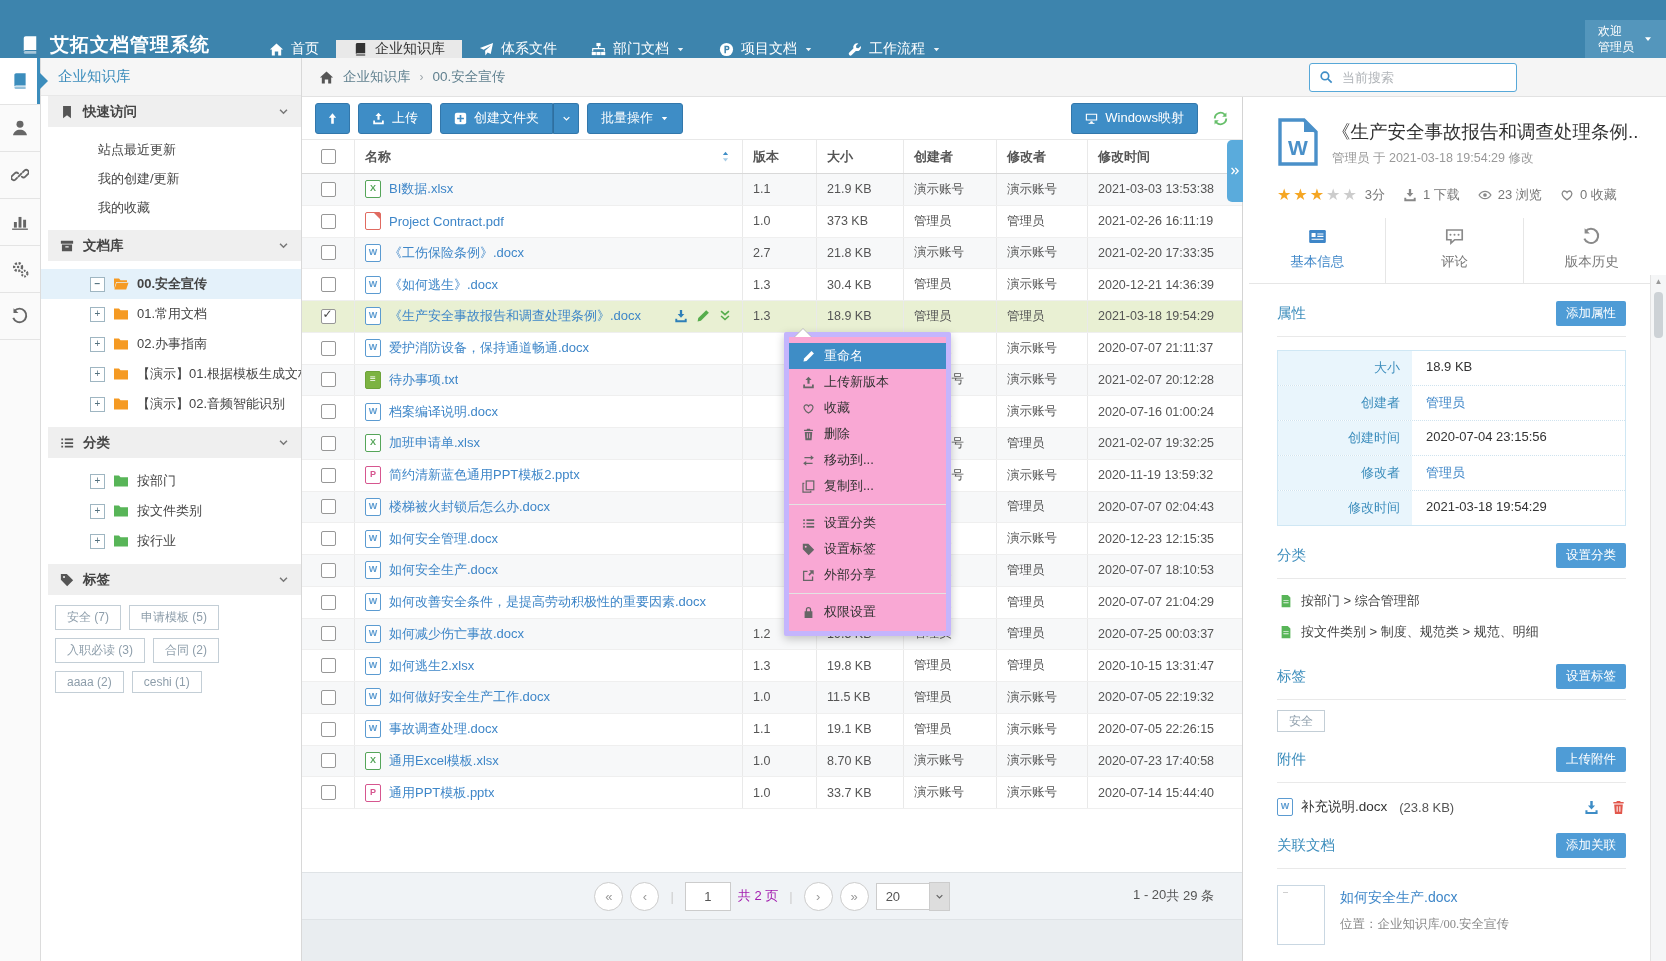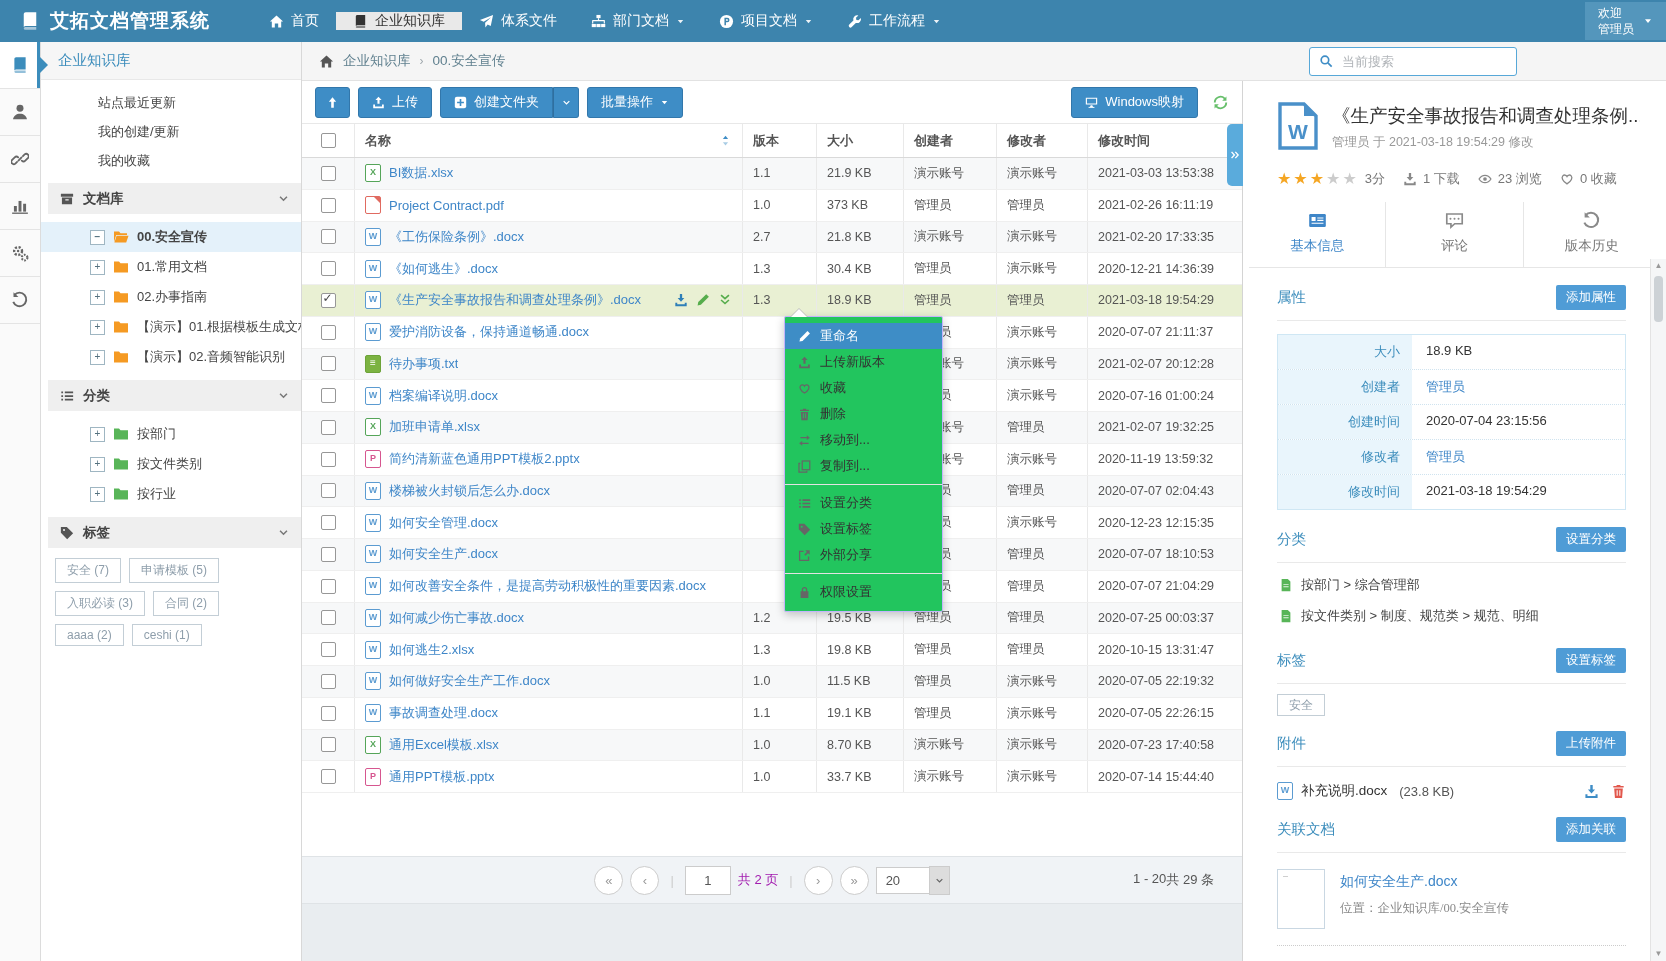--- a/index.html
+++ b/index.html
@@ -2,21 +2,21 @@
 <html><head>
 <meta charset="utf-8">
 <title>艾拓文档管理系统</title>
 <style>
   html,body{margin:0;padding:0}
   body{width:1666px;height:961px;overflow:hidden;background:#e9edf0;
        font-family:"Liberation Sans","DejaVu Sans",sans-serif;font-size:13px;color:#444}
   .ic{display:inline-flex}
   .ic svg{width:100%;height:100%;display:block}
   
-  .topbar{height:42px;background:#3d84ad;display:flex;align-items:center;color:#fff}
+  .topbar{height:58px;background:#3d84ad;display:flex;align-items:flex-end;color:#fff}
   .logo{display:flex;align-items:center;gap:10px;padding:0 20px;width:212px;flex:none}
   .logo .ic{width:20px;height:20px}
   .logo .t{font-size:19px;font-weight:bold;letter-spacing:1px;white-space:nowrap}
   .tab{display:flex;align-items:center;gap:7px;padding:0 17px;font-size:14px;cursor:pointer;white-space:nowrap}
   .tab .ic{width:15px;height:15px}
   .tab .caret{width:9px;height:9px;opacity:.9}
   .tab.active{background:#e9e9e9;color:#333}
   .user{margin-left:auto;background:#5496bc;padding:3px 13px;display:flex;align-items:center;gap:9px;font-size:12px;line-height:1.35;cursor:pointer}
   .user .caret{width:10px;height:10px}
   
@@ -93,21 +93,21 @@
   .fi-pdf{border:1px solid #e06a60;color:#e06a60;position:relative}
   .fi-pdf::after{content:"";position:absolute;right:0;top:0;border:3.5px solid transparent;border-top:3.5px solid #e06a60;border-right:3.5px solid #e06a60}
   .fi-txt{background:#7cb342;border:1px solid #6da339;color:#fff;font-size:10px}
   .fname{margin-left:8px;color:#3e86c8;font-size:13px;white-space:nowrap;overflow:hidden;text-overflow:ellipsis;cursor:pointer}
   .racts{margin-left:auto;display:flex;gap:8px;align-items:center;padding-right:10px}
   .racts .ic{width:14px;height:14px;cursor:pointer}
   .ic-dl{color:#2e7fb8}.ic-ed{color:#56ad4c}.ic-more{color:#56ad4c}
   .vlink{color:#3e86c8;cursor:pointer}
   .tcell{color:#555;font-size:12.5px;white-space:nowrap}
   
-  .menu{position:absolute;left:482px;top:235px;width:157px;background:#22c55e;border:1px solid #c4b5fd;border-radius:2px;box-shadow:0 3px 10px rgba(0,0,0,.22);padding:6px 0;z-index:40}
+  .menu{position:absolute;left:482px;top:235px;width:157px;background:#f9a8d4;border:5px solid #c4b5fd;border-radius:2px;box-shadow:0 3px 10px rgba(0,0,0,.22);padding:6px 0;z-index:40}
   .menu::before{content:"";position:absolute;top:-9px;left:5px;border:9px solid transparent;border-top:0;border-bottom:9px solid #bdbdbd}
   .menu::after{content:"";position:absolute;top:-8px;left:6px;border:8px solid transparent;border-top:0;border-bottom:8px solid #fff}
   .mi{height:26px;display:flex;align-items:center;gap:9px;padding:0 13px;font-size:13px;color:#333;cursor:pointer}
   .mi .ic{width:13px;height:13px;color:#666;flex:none}
   .mi.active{background:#3e8dc6;color:#fff}
   .mi.active .ic{color:#fff}
   .mdiv{height:1px;background:#e3e3e3;margin:5px 0}
   
   .pager{height:46px;background:#f0f3f6;border-top:1px solid #dfe3e6;border-bottom:1px solid #dfe3e6;display:flex;align-items:center;justify-content:center;gap:7px;position:relative;flex:none}
   .pgbtn{width:27px;height:27px;border-radius:50%;border:1px solid #ccc;background:#fff;color:#999;display:flex;align-items:center;justify-content:center;font-size:13px;cursor:pointer}
@@ -322,20 +322,33 @@
             <path fill="none" stroke="currentColor" stroke-width="1.7" d="M3 3.6a6 6 0 1 1-1 6.1"></path>
             <path d="M2.2 1v4.4h4.4z"></path>
           </svg>
         </span>
       </div>
     </div>
 
   <div class="sidebar">
     <div class="sb-title">企业知识库</div>
 
+    <div class="sb-head">
+      <span class="ic">
+          <svg viewBox="0 0 16 16" fill="currentColor">
+            <path d="M3.5 1h9v14L8 11.6 3.5 15z"></path>
+          </svg>
+        </span>
+      <span>快速访问</span>
+      <span class="ic chev">
+          <svg viewBox="0 0 16 16" fill="none" stroke="currentColor" stroke-width="2.2">
+            <path d="M3 5.5 8 10.5 13 5.5"></path>
+          </svg>
+        </span>
+    </div>
     <div class="sb-list" id="quickList">
         <div class="sb-item">站点最近更新</div>
         <div class="sb-item">我的创建/更新</div>
         <div class="sb-item">我的收藏</div>
       </div>
 
     <div class="sb-head">
       <span class="ic">
           <svg viewBox="0 0 16 16" fill="currentColor">
             <path d="M1 2h14v3.4H1z"></path>

